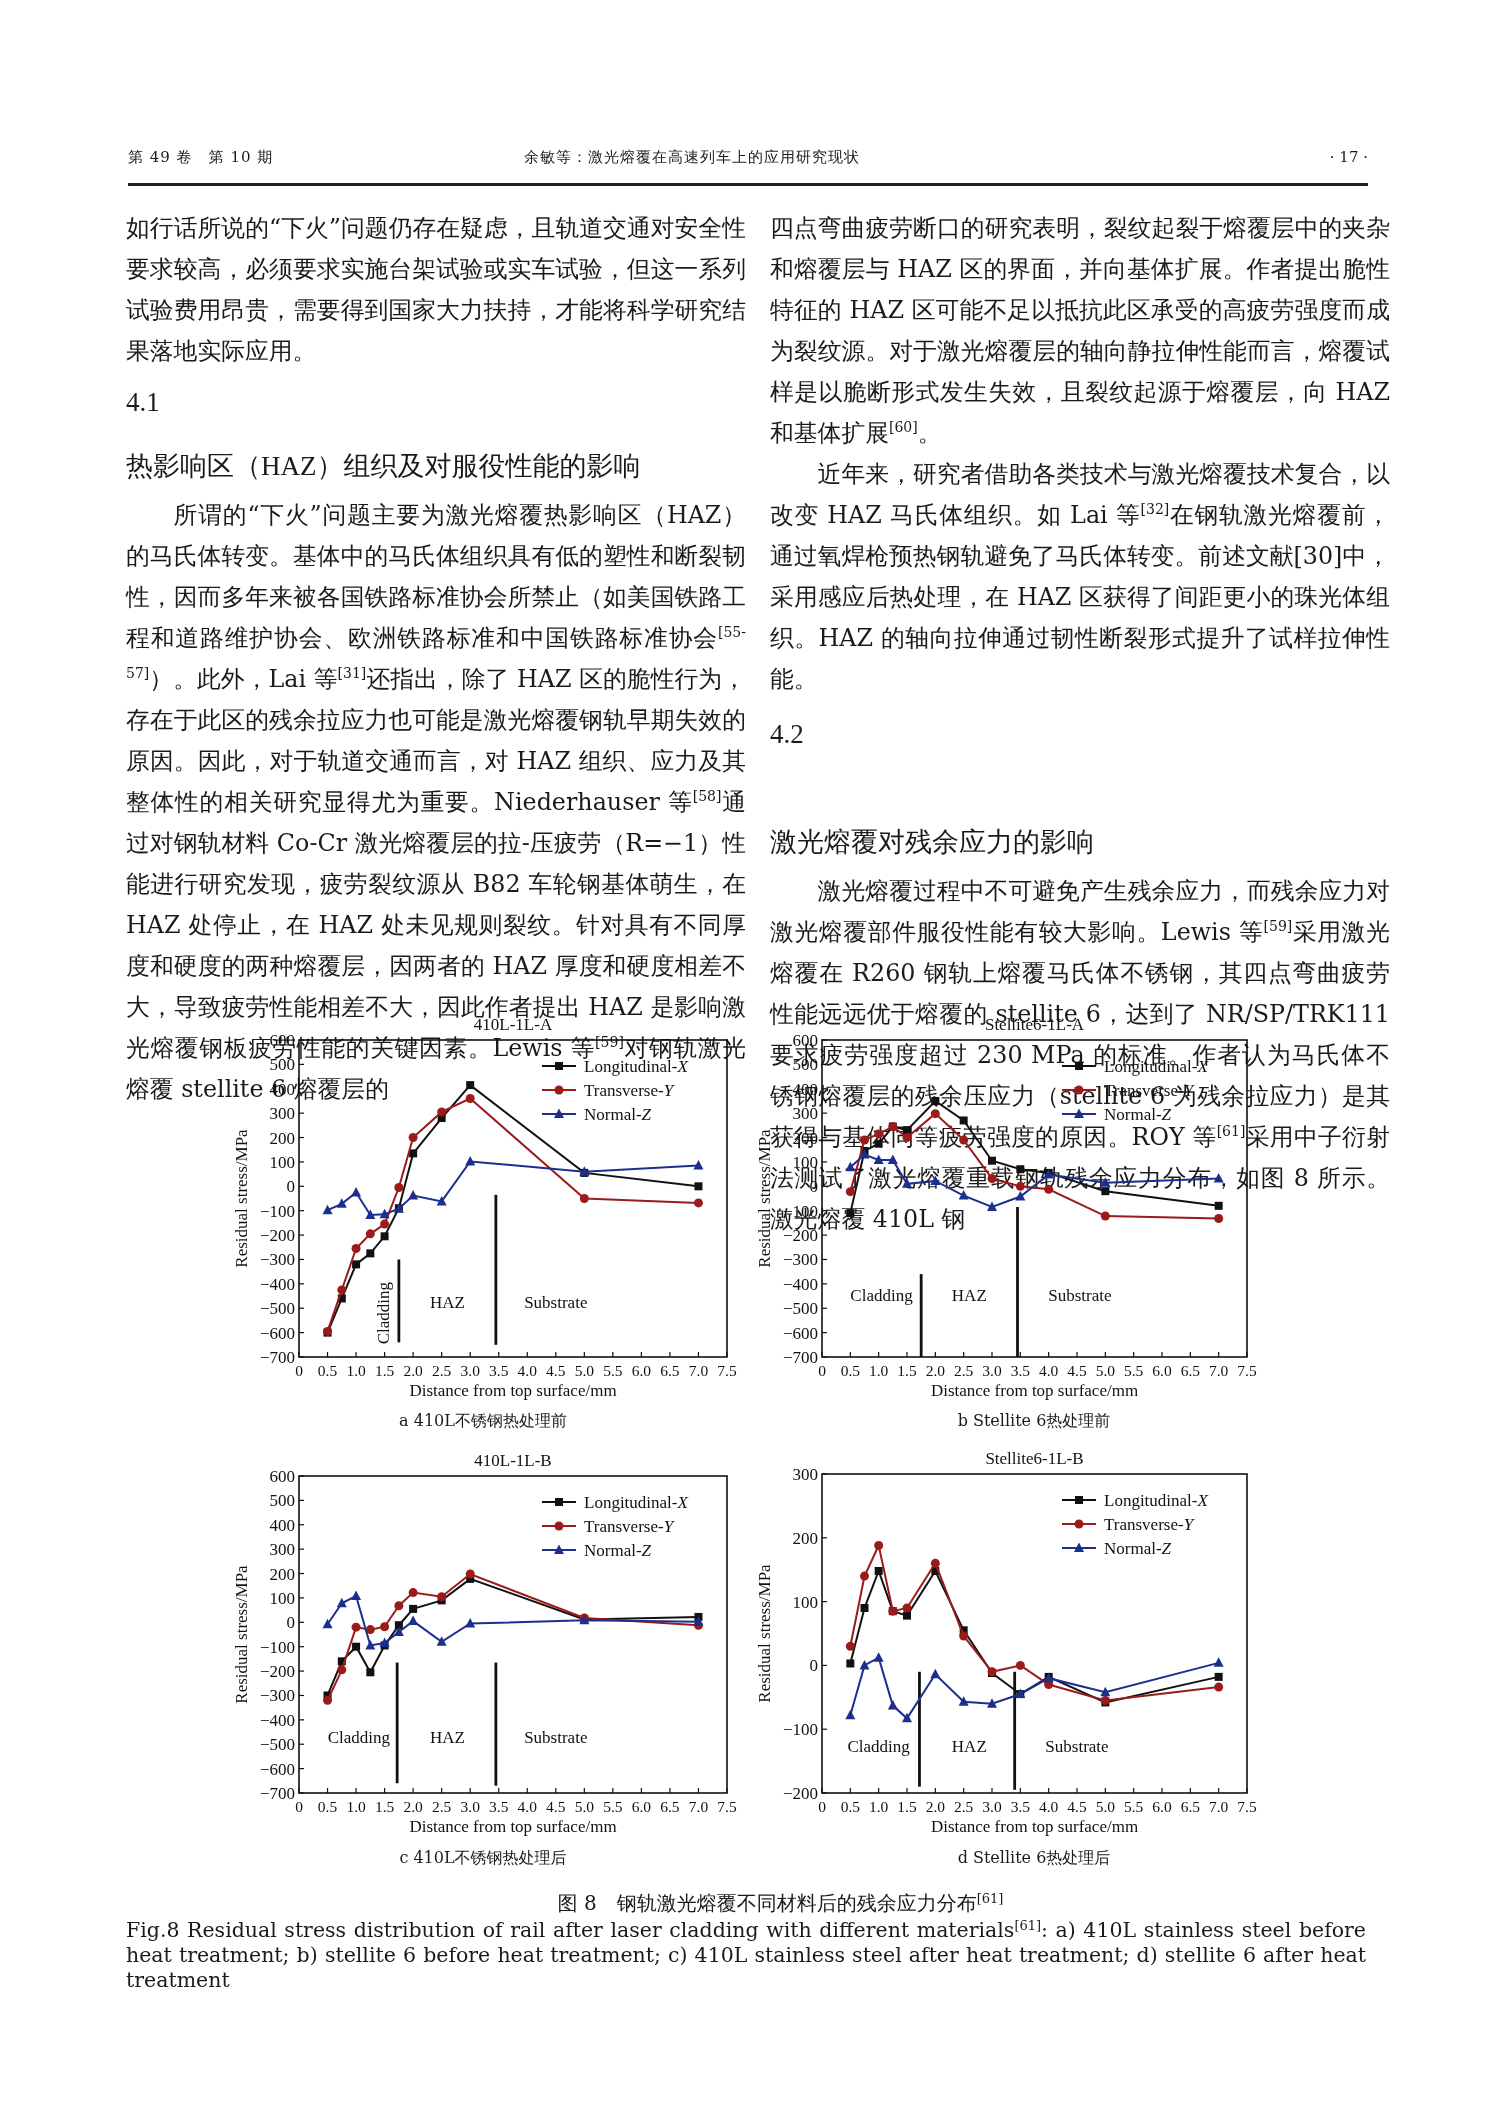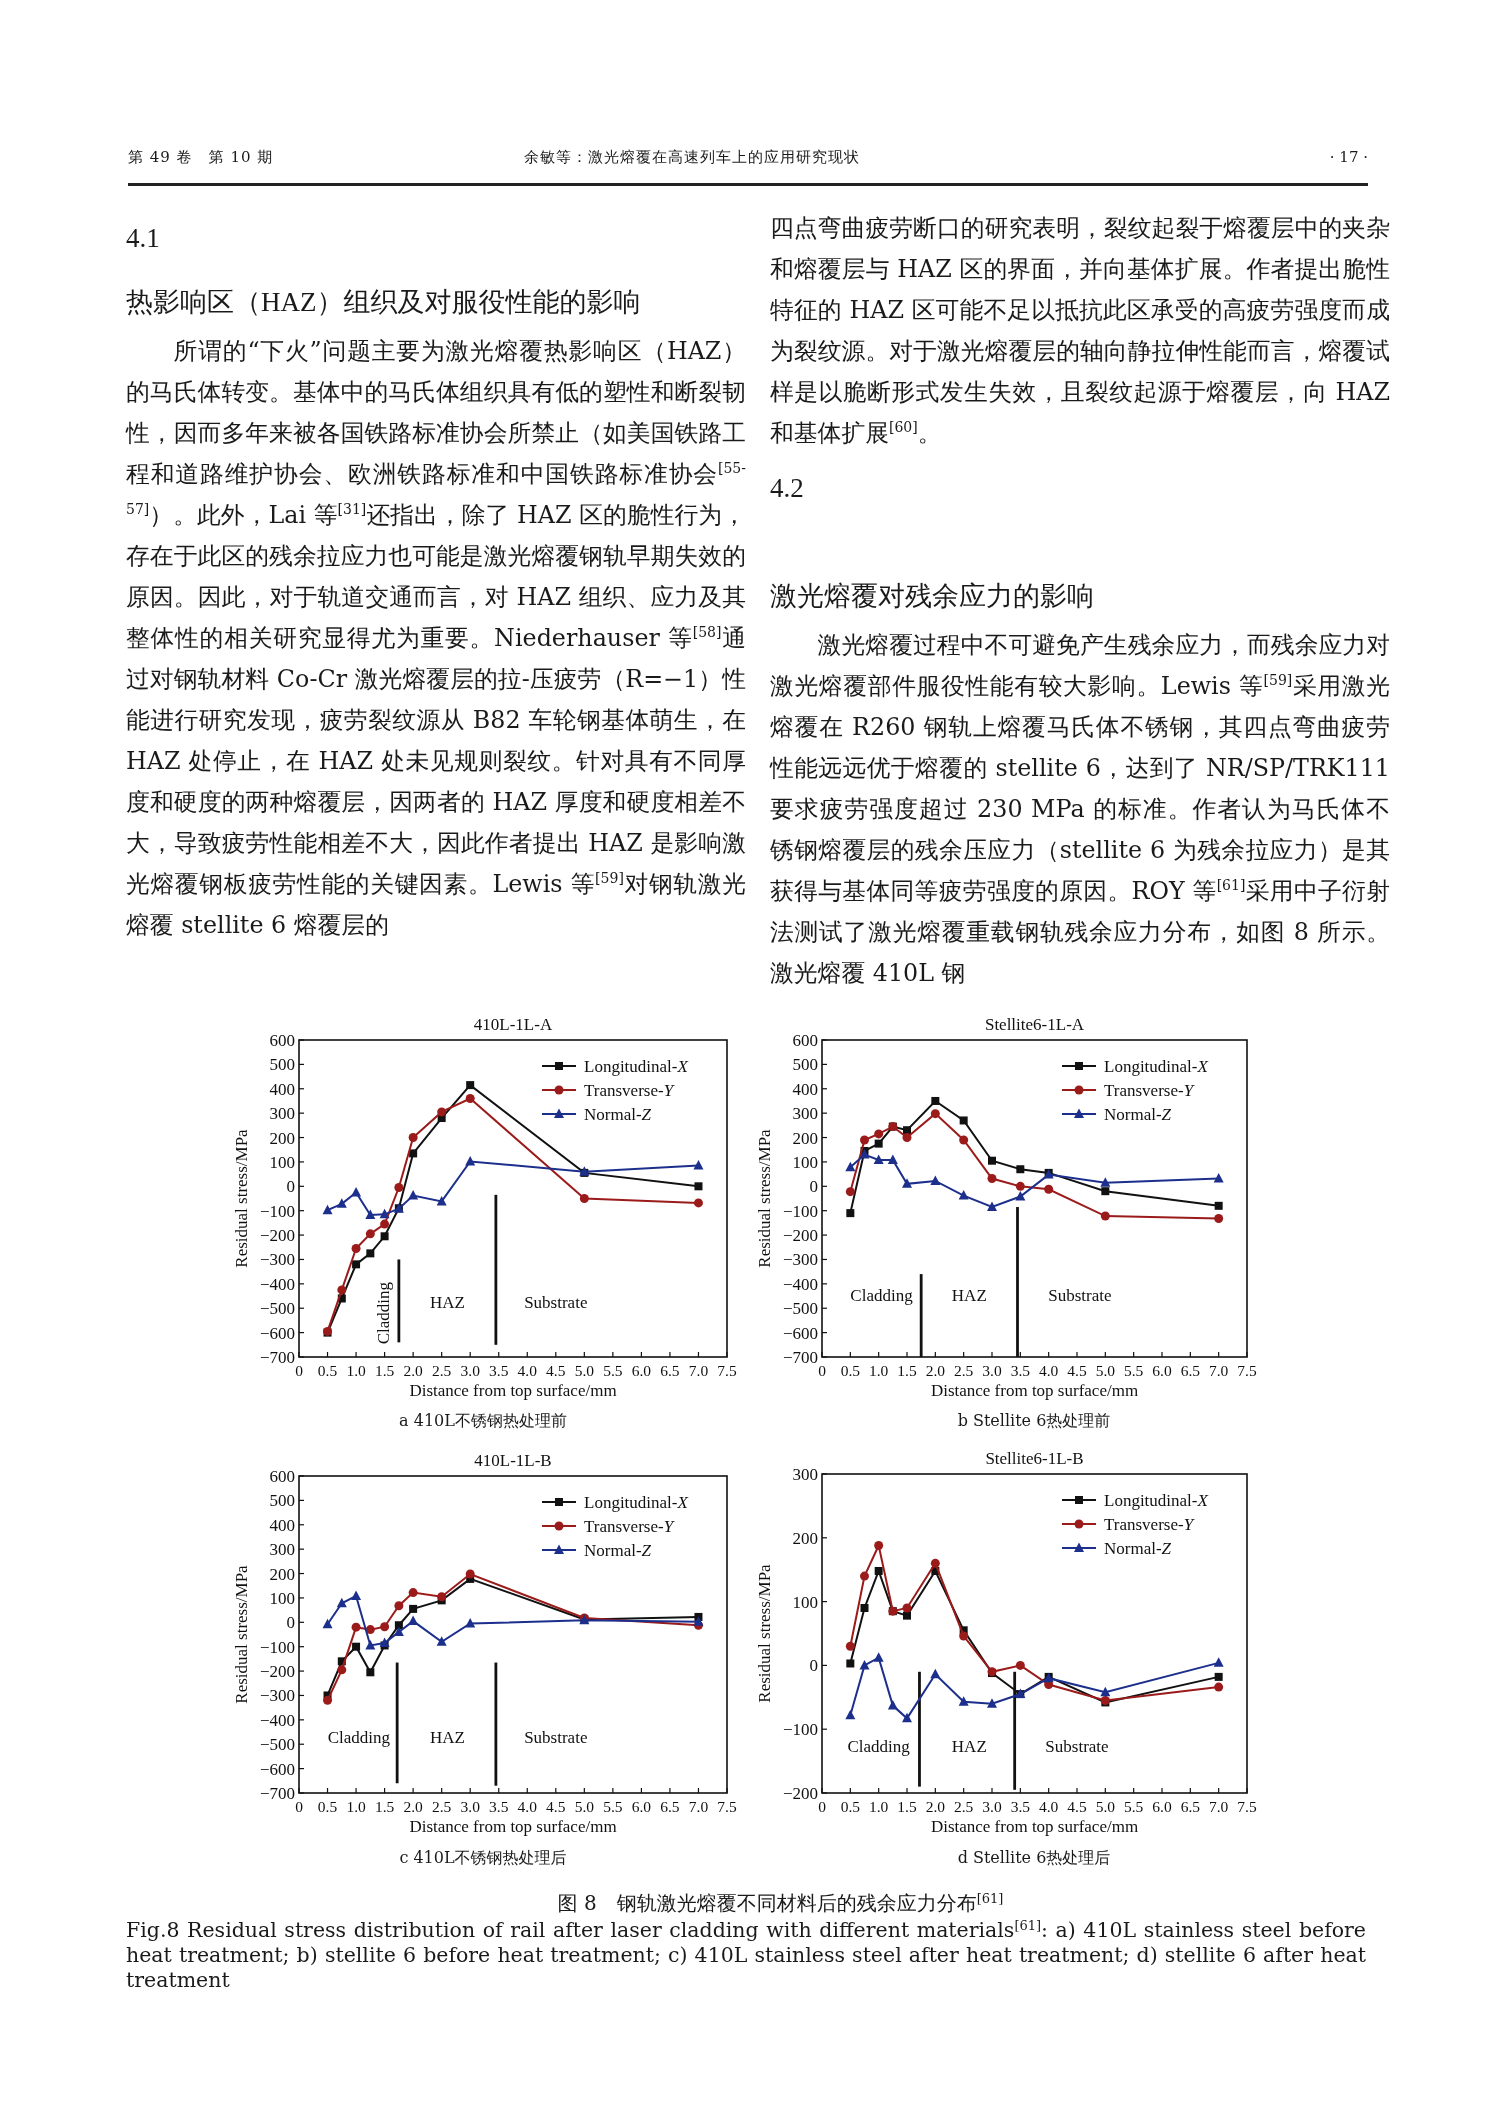--- a/index.html
+++ b/index.html
@@ -29,29 +29,31 @@
 <body>
 
 <div class="header">
   <span class="vol">第 49 卷　第 10 期</span>
   <span class="title">余敏等：激光熔覆在高速列车上的应用研究现状</span>
   <span class="page">· 17 ·</span>
 </div>
 <div class="header-rule"></div>
 
 <div class="col left">
+  <p>如行话所说的“下火”问题仍存在疑虑，且轨道交通对安全性要求较高，必须要求实施台架试验或实车试验，但这一系列试验费用昂贵，需要得到国家大力扶持，才能将科学研究结果落地实际应用。</p>
   <div class="sec-h">
     <span class="num">4.1</span>
     <span class="txt">热影响区（HAZ）组织及对服役性能的影响</span>
   </div>
   <p class="indent"><span>所谓的“下火”问题主要为激光熔覆热影响区（HAZ）的马氏体转变。基体中的马氏体组织具有低的塑性和断裂韧性，因而多年来被各国铁路标准协会所禁止（如美国铁路工程和道路维护协会、欧洲铁路标准和中国铁路标准协会</span><sup>[55-57]</sup><span>）。此外，Lai 等</span><sup>[31]</sup><span>还指出，除了 HAZ 区的脆性行为，存在于此区的残余拉应力也可能是激光熔覆钢轨早期失效的原因。因此，对于轨道交通而言，对 HAZ 组织、应力及其整体性的相关研究显得尤为重要。Niederhauser 等</span><sup>[58]</sup><span>通过对钢轨材料 Co-Cr 激光熔覆层的拉-压疲劳（R=−1）性能进行研究发现，疲劳裂纹源从 B82 车轮钢基体萌生，在 HAZ 处停止，在 HAZ 处未见规则裂纹。针对具有不同厚度和硬度的两种熔覆层，因两者的 HAZ 厚度和硬度相差不大，导致疲劳性能相差不大，因此作者提出 HAZ 是影响激光熔覆钢板疲劳性能的关键因素。Lewis 等</span><sup>[59]</sup><span>对钢轨激光熔覆 stellite 6 熔覆层的</span></p>
 </div>
 
 <div class="col right">
   <p><span>四点弯曲疲劳断口的研究表明，裂纹起裂于熔覆层中的夹杂和熔覆层与 HAZ 区的界面，并向基体扩展。作者提出脆性特征的 HAZ 区可能不足以抵抗此区承受的高疲劳强度而成为裂纹源。对于激光熔覆层的轴向静拉伸性能而言，熔覆试样是以脆断形式发生失效，且裂纹起源于熔覆层，向 HAZ 和基体扩展</span><sup>[60]</sup><span>。</span></p>
+  <p class="indent"><span>近年来，研究者借助各类技术与激光熔覆技术复合，以改变 HAZ 马氏体组织。如 Lai 等</span><sup>[32]</sup><span>在钢轨激光熔覆前，通过氧焊枪预热钢轨避免了马氏体转变。前述文献[30]中，采用感应后热处理，在 HAZ 区获得了间距更小的珠光体组织。HAZ 的轴向拉伸通过韧性断裂形式提升了试样拉伸性能。</span></p>
   <div class="sec-h" style="margin-top:12px;gap:44px;">
     <span class="num">4.2</span>
     <span class="txt">激光熔覆对残余应力的影响</span>
   </div>
   <p class="indent"><span>激光熔覆过程中不可避免产生残余应力，而残余应力对激光熔覆部件服役性能有较大影响。Lewis 等</span><sup>[59]</sup><span>采用激光熔覆在 R260 钢轨上熔覆马氏体不锈钢，其四点弯曲疲劳性能远远优于熔覆的 stellite 6，达到了 NR/SP/TRK111 要求疲劳强度超过 230 MPa 的标准。作者认为马氏体不锈钢熔覆层的残余压应力（stellite 6 为残余拉应力）是其获得与基体同等疲劳强度的原因。ROY 等</span><sup>[61]</sup><span>采用中子衍射法测试了激光熔覆重载钢轨残余应力分布，如图 8 所示。激光熔覆 410L 钢</span></p>
 </div>
 
 <svg id="fig-svg" width="1489" height="2106" style="position:absolute;left:0;top:0;" xmlns="http://www.w3.org/2000/svg">
     <g>
       <rect x="299" y="1040" width="428" height="317" fill="none" stroke="#111" stroke-width="1.6"></rect>

